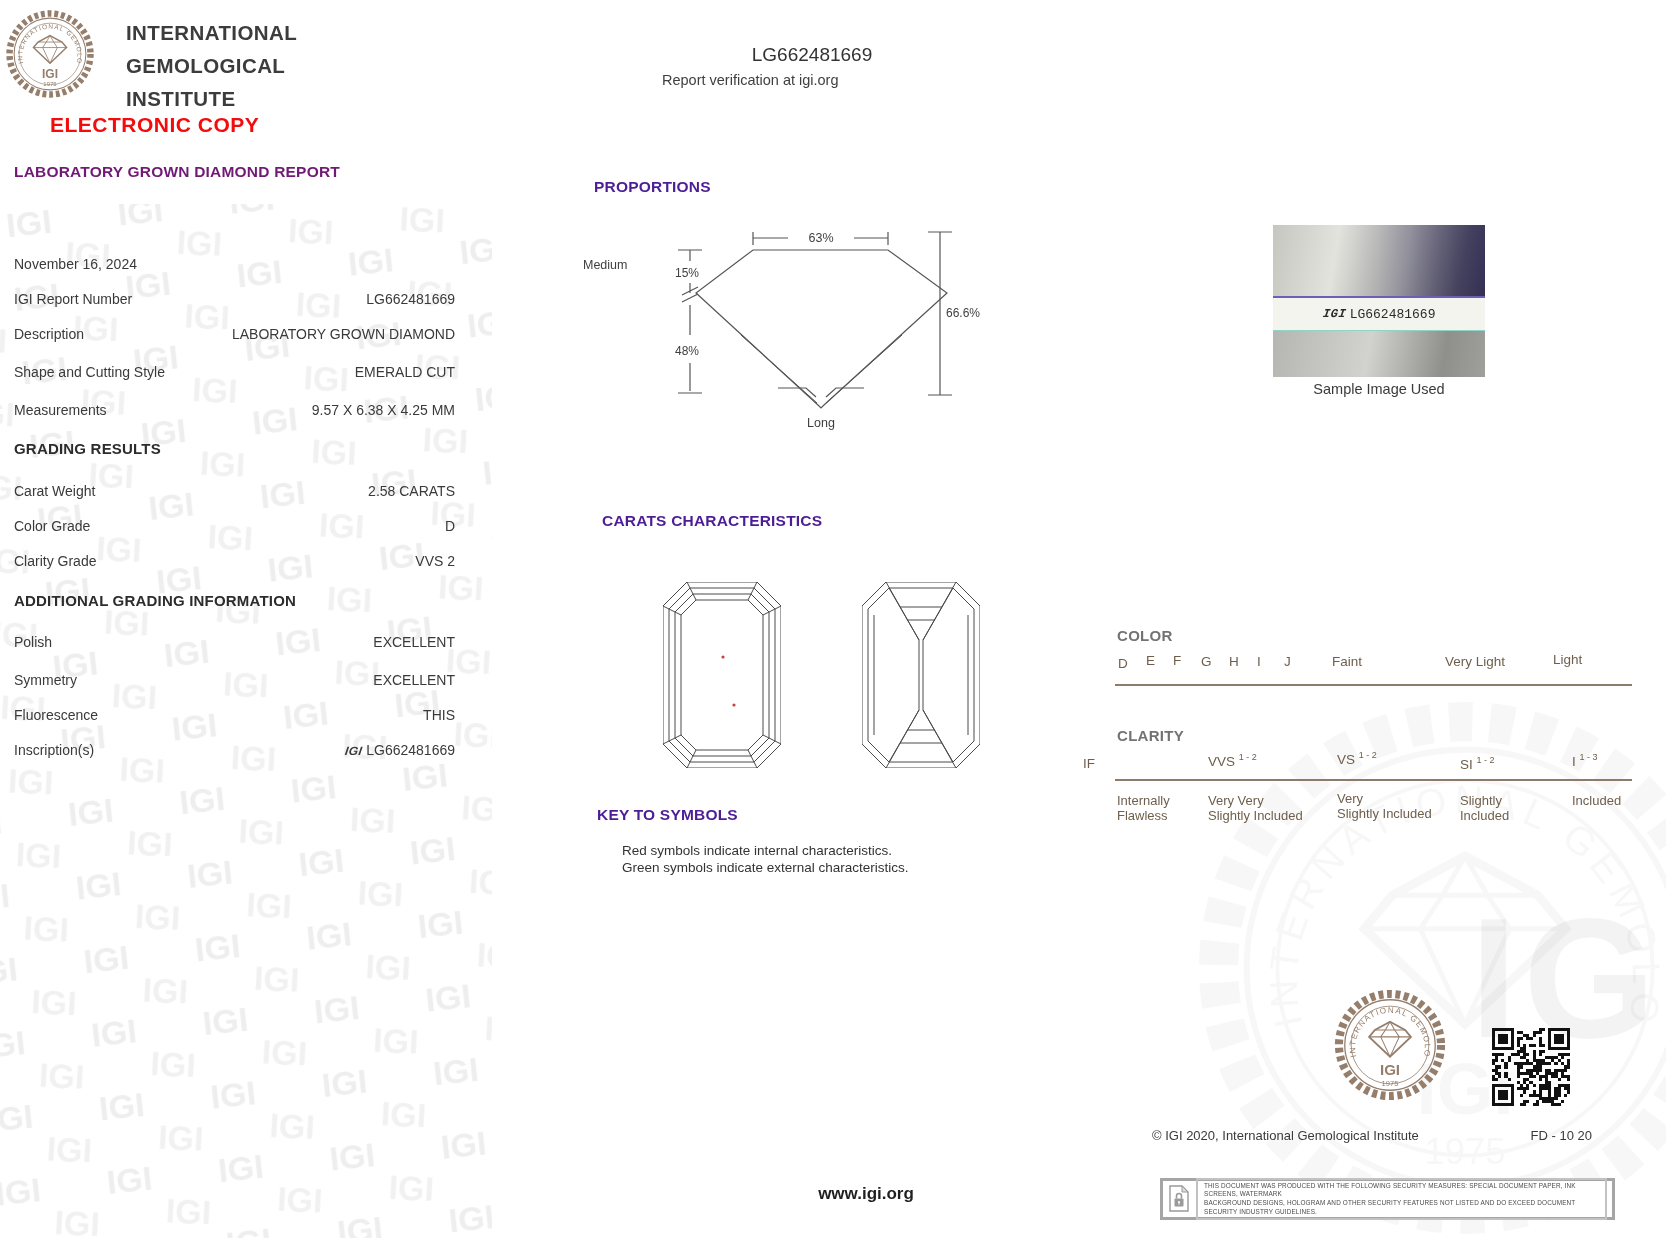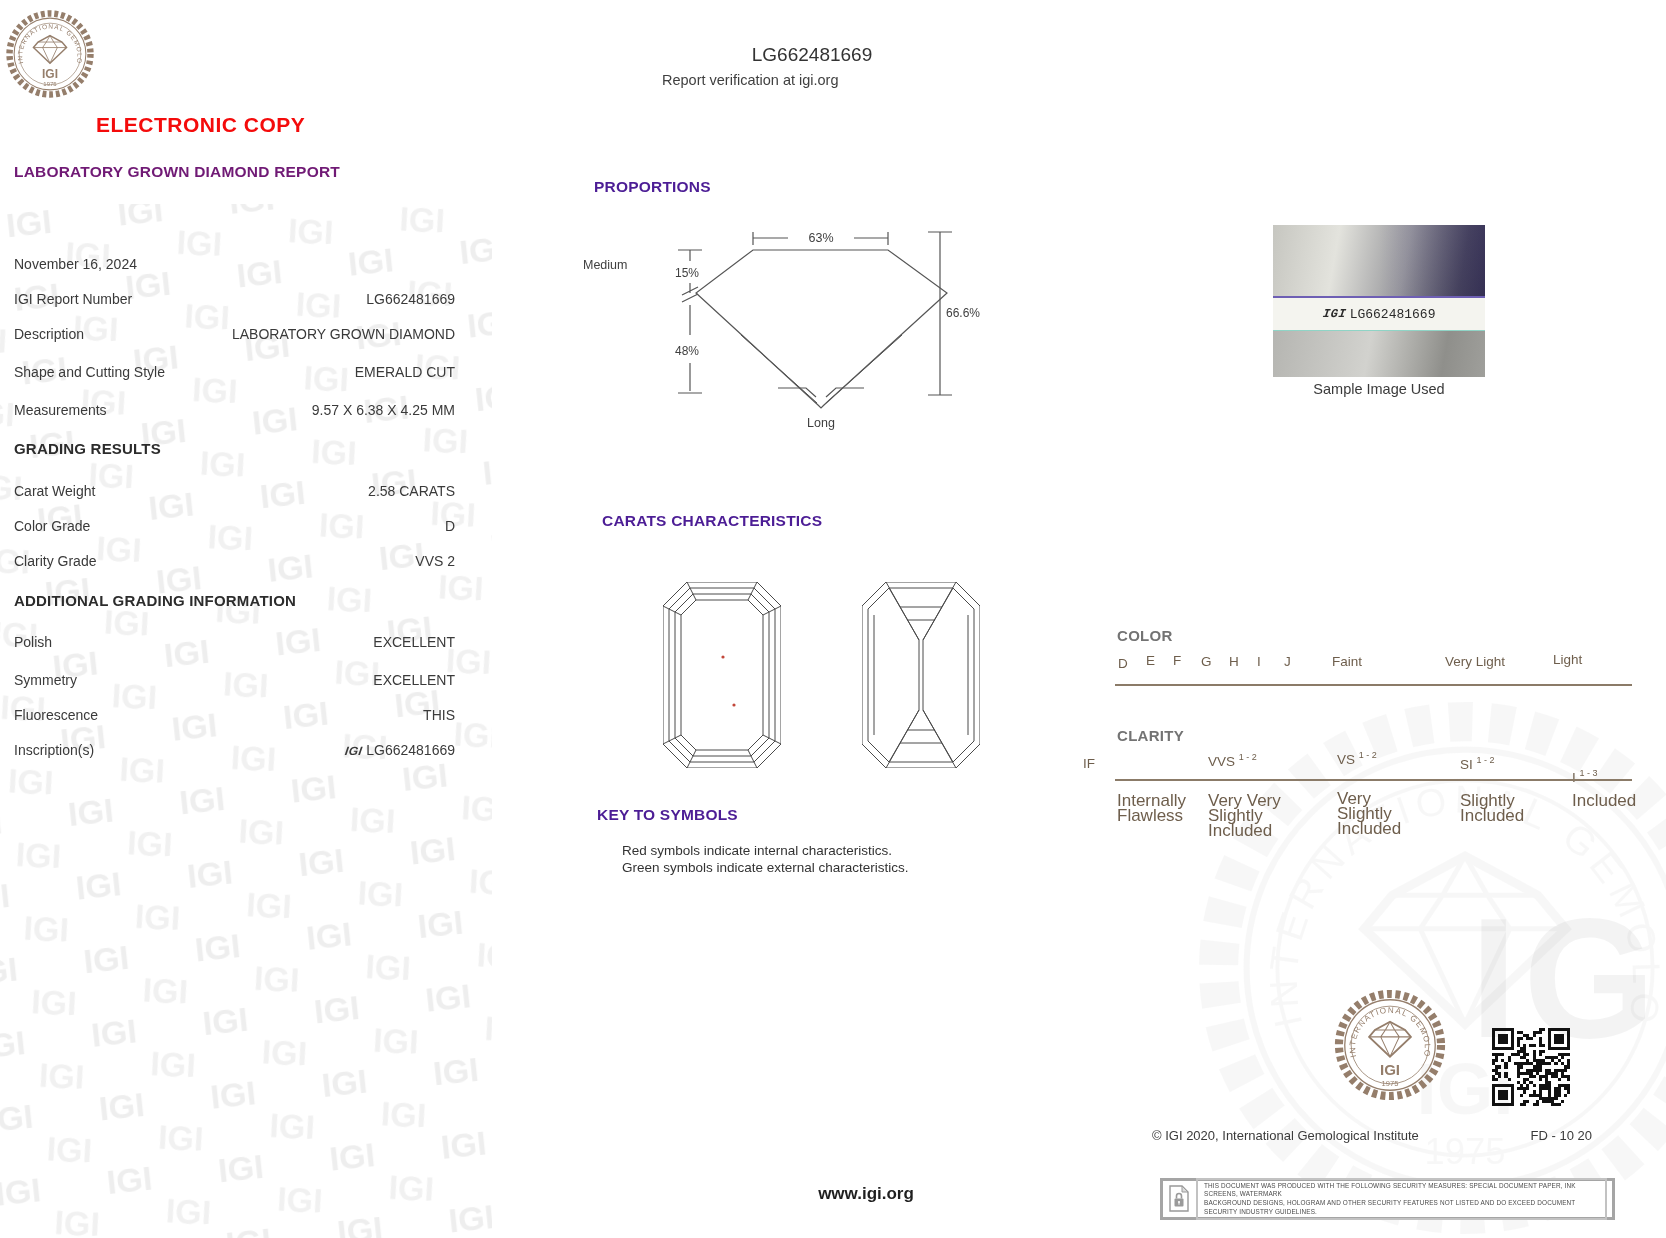--- a/index.html
+++ b/index.html
@@ -1,21 +1,21 @@
 <!DOCTYPE html>
 <html><head>
 <meta charset="utf-8">
 <style>
   html,body{margin:0;padding:0;background:#fff;}
   .page{position:relative;width:1666px;height:1238px;background:#ffffff;overflow:hidden;
         font-family:"Liberation Sans",sans-serif;color:#3b3b3b;}
   .abs{position:absolute;}
   
   .org-name{left:126px;top:16px;font-size:20.5px;font-weight:bold;color:#3c3c3c;line-height:33px;letter-spacing:.4px;}
-  .ecopy{left:50px;top:113px;font-size:21px;font-weight:bold;letter-spacing:.5px;margin-left:46px;}
+  .ecopy{left:50px;top:113px;font-size:21px;font-weight:bold;letter-spacing:.5px;}
   .topnum{left:662px;top:44px;width:300px;text-align:center;font-size:19px;color:#333;}
   .topverif{left:662px;top:72px;width:300px;font-size:14.5px;color:#3f3f3f;}
   
   .rtitle{left:14px;top:163px;font-size:15.5px;font-weight:bold;color:#701a75;letter-spacing:.2px;}
   .fieldrow{left:14px;width:441px;display:flex;justify-content:space-between;font-size:14px;color:#3a3a3a;}
   .sechead{left:14px;font-size:15px;font-weight:bold;color:#2c2c2c;letter-spacing:.2px;}
   .comments{left:14px;width:450px;font-size:14px;line-height:18px;color:#3a3a3a;}
   .igi-glyph{display:inline-block;font-style:italic;font-weight:bold;font-size:12px;letter-spacing:.5px;transform:skewX(-8deg);margin-right:4px;}
   
   .diaghead{font-size:15.5px;font-weight:bold;color:#4c1d95;letter-spacing:.2px;}
@@ -30,21 +30,21 @@
   .sp-band{position:absolute;left:0;top:47%;width:100%;height:23%;background:#f4f4ef;
      border-top:2px solid #6e5fb4;border-bottom:1px solid #8fd4c6;box-sizing:border-box;
      display:flex;align-items:center;justify-content:center;font-family:"Liberation Mono",monospace;
      font-size:13px;color:#2a2a2a;}
   .sp-bottom{position:absolute;left:0;top:70%;width:100%;height:30%;
      background:linear-gradient(100deg,#b5b5b1 0%,#d2d2ce 45%,#8f8f8b 80%,#9f9f9b 100%);}
   .sample-caption{left:1273px;top:381px;width:212px;text-align:center;font-size:14.5px;color:#3a3a3a;}
   .sc-head{font-size:15px;font-weight:bold;color:#737373;letter-spacing:.3px;}
   .sc-item{font-size:13.5px;color:#6e5e4c;}
   .sc-rule{left:1115px;width:517px;height:2px;background:#8b7b68;}
-  .sc-desc{font-size:17px;line-height:15px;color:#6e5e4c;}
+  .sc-desc{font-size:13px;line-height:15px;color:#6e5e4c;}
   .sc sup,.sc-item sup{font-size:9px;}
   
   .copyright{left:1152px;top:1128px;font-size:13px;color:#3a3a3a;}
   .doccode{top:1128px;right:74px;font-size:13px;color:#3a3a3a;}
   .website{left:756px;top:1184px;width:220px;text-align:center;font-size:17px;font-weight:bold;color:#1f1f1f;}
   .security-bar{left:1160px;top:1178px;width:455px;height:42px;border:3px solid #a5a5a5;background:#fff;
      box-sizing:border-box;display:flex;align-items:center;gap:6px;padding:2px 5px;}
   .sec-text{border:2px solid #c2c2c2;padding:2px 6px;font-size:6.4px;line-height:8.6px;
      letter-spacing:.15px;color:#4a4a4a;flex:1;}
 </style>
@@ -82,20 +82,25 @@
   </svg>
 
   <svg class="abs" style="left:1185px;top:688px;color:#8a8a8a;opacity:.06" width="560" height="560">
     <use href="#igi-seal" width="560" height="560"></use>
   </svg>
   <div class="abs" style="left:1470px;top:880px;font-size:170px;font-weight:bold;color:#000;opacity:.045;letter-spacing:6px">IGI</div>
 
   <svg class="abs" style="left:4px;top:8px;color:#957e6b" width="92" height="92">
     <use href="#igi-seal" width="92" height="92"></use>
   </svg>
+  <div class="abs org-name">
+    <div>INTERNATIONAL</div>
+    <div>GEMOLOGICAL</div>
+    <div>INSTITUTE</div>
+  </div>
   <div class="abs ecopy" style="color:#f40b0b">ELECTRONIC COPY</div>
 
   <div class="abs topnum">LG662481669</div>
   <div class="abs topverif">Report verification at igi.org</div>
 
   <div class="abs rtitle">LABORATORY GROWN DIAMOND REPORT</div>
 
   <div class="abs fieldrow" style="top:256px">
     <span>November 16, 2024</span>
   </div>
@@ -222,21 +227,21 @@
   <div class="abs sc-item" style="left:1332px;top:654px">Faint</div>
   <div class="abs sc-item" style="left:1445px;top:654px">Very Light</div>
   <div class="abs sc-item" style="left:1553px;top:652px">Light</div>
   <div class="abs sc-rule" style="top:684px"></div>
 
   <div class="abs sc-head" style="left:1117px;top:727px">CLARITY</div>
   <div class="abs sc-item" style="left:1083px;top:754px"><span>IF</span><sup></sup></div>
   <div class="abs sc-item" style="left:1208px;top:752px"><span>VVS</span> <sup>1 - 2</sup></div>
   <div class="abs sc-item" style="left:1337px;top:750px"><span>VS</span> <sup>1 - 2</sup></div>
   <div class="abs sc-item" style="left:1460px;top:755px"><span>SI</span> <sup>1 - 2</sup></div>
-  <div class="abs sc-item" style="left:1572px;top:768px"><span>I</span> <sup>1 - 3</sup></div>
+  <div class="abs sc-item" style="left:1572px;top:752px"><span>I</span> <sup>1 - 3</sup></div>
   <div class="abs sc-rule" style="top:779px"></div>
   <div class="abs sc-desc" style="left:1117px;top:793px;width:85px">
     <div>Internally</div>
       <div>Flawless</div>
     </div>
   <div class="abs sc-desc" style="left:1208px;top:793px;width:110px">
     <div>Very Very</div>
       <div>Slightly Included</div>
     </div>
   <div class="abs sc-desc" style="left:1337px;top:791px;width:110px">

